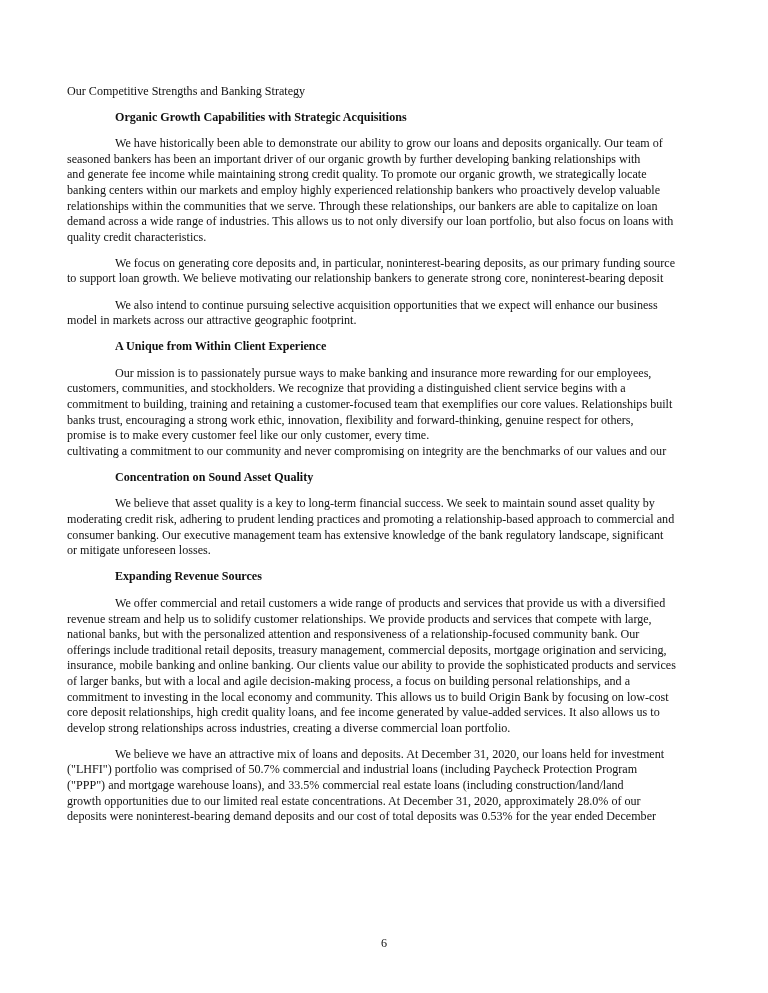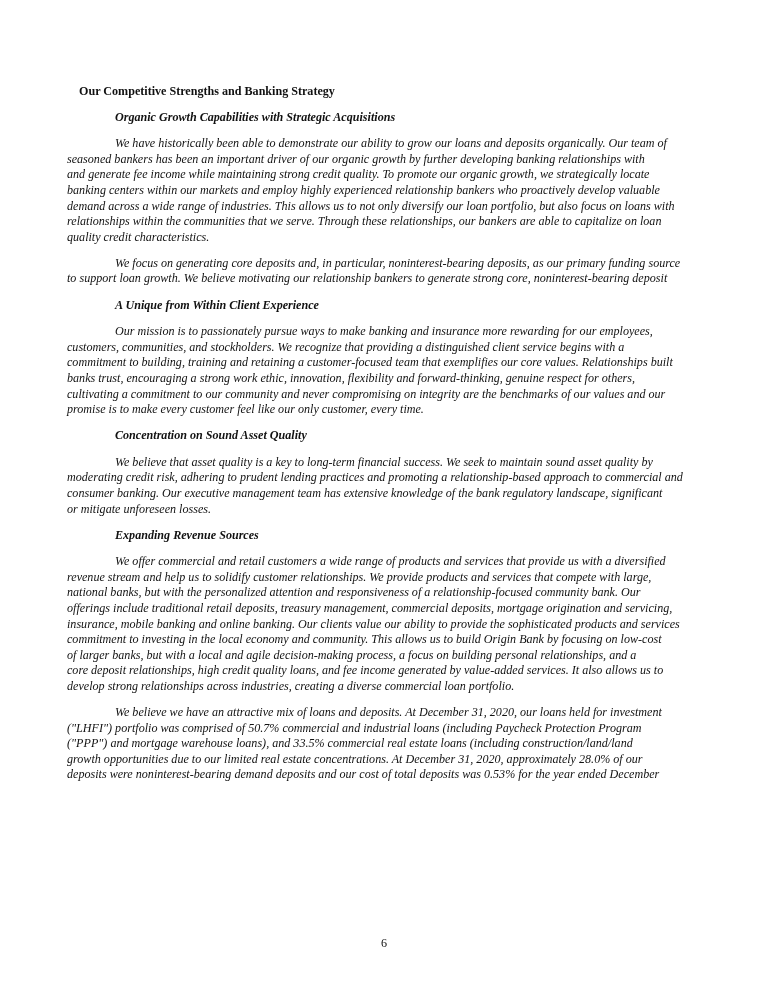--- a/index.html
+++ b/index.html
@@ -17,38 +17,36 @@
     }
     .page {
       position: absolute;
       left: 67px;
       top: 84px;
       width: 640px;
       font-size: 12.1px;
       line-height: 15.6px;
     }
     .section-title {
-      font-weight: bold;
-      margin: 0 0 10px 12px;
+      font-weight: normal;
+      margin: 0 0 10px 0;
       white-space: nowrap;
     }
     .subhead {
       font-weight: bold;
-      font-style: italic;
       margin: 0 0 11px 0;
       padding-left: 48px;
       white-space: nowrap;
     }
     .para {
       margin: 0 0 10.5px 0;
     }
     .para .line {
       display: block;
       white-space: nowrap;
-      font-style: italic;
     }
     .para .line.first {
       padding-left: 48px;
     }
     .page-number {
       position: absolute;
       left: 0;
       width: 768px;
       top: 936px;
       text-align: center;
@@ -62,56 +60,60 @@
 
 <div class="page">
   <div class="section-title">Our Competitive Strengths and Banking Strategy</div>
 
   <div class="subhead">Organic Growth Capabilities with Strategic Acquisitions</div>
   <div class="para">
     <span class="line first">We have historically been able to demonstrate our ability to grow our loans and deposits organically. Our team of</span>
     <span class="line">seasoned bankers has been an important driver of our organic growth by further developing banking relationships with</span>
     <span class="line">and generate fee income while maintaining strong credit quality. To promote our organic growth, we strategically locate</span>
     <span class="line">banking centers within our markets and employ highly experienced relationship bankers who proactively develop valuable</span>
+    <span class="line">relationships within the communities that we serve. Through these relationships, our bankers are able to capitalize on loan</span>
     <span class="line">demand across a wide range of industries. This allows us to not only diversify our loan portfolio, but also focus on loans with</span>
-    <span class="line">relationships within the communities that we serve. Through these relationships, our bankers are able to capitalize on loan</span>
     <span class="line">quality credit characteristics.</span>
   </div>
   <div class="para">
     <span class="line first">We focus on generating core deposits and, in particular, noninterest-bearing deposits, as our primary funding source</span>
     <span class="line">to support loan growth. We believe motivating our relationship bankers to generate strong core, noninterest-bearing deposit</span>
+  </div>
+  <div class="para">
+    <span class="line first">We also intend to continue pursuing selective acquisition opportunities that we expect will enhance our business</span>
+    <span class="line">model in markets across our attractive geographic footprint.</span>
   </div>
 
   <div class="subhead">A Unique from Within Client Experience</div>
   <div class="para">
     <span class="line first">Our mission is to passionately pursue ways to make banking and insurance more rewarding for our employees,</span>
     <span class="line">customers, communities, and stockholders. We recognize that providing a distinguished client service begins with a</span>
     <span class="line">commitment to building, training and retaining a customer-focused team that exemplifies our core values. Relationships built</span>
     <span class="line">banks trust, encouraging a strong work ethic, innovation, flexibility and forward-thinking, genuine respect for others,</span>
+    <span class="line">promise is to make every customer feel like our only customer, every time.</span>
     <span class="line">cultivating a commitment to our community and never compromising on integrity are the benchmarks of our values and our</span>
-    <span class="line">promise is to make every customer feel like our only customer, every time.</span>
   </div>
 
   <div class="subhead">Concentration on Sound Asset Quality</div>
   <div class="para">
     <span class="line first">We believe that asset quality is a key to long-term financial success. We seek to maintain sound asset quality by</span>
     <span class="line">moderating credit risk, adhering to prudent lending practices and promoting a relationship-based approach to commercial and</span>
     <span class="line">consumer banking. Our executive management team has extensive knowledge of the bank regulatory landscape, significant</span>
     <span class="line">or mitigate unforeseen losses.</span>
   </div>
 
   <div class="subhead">Expanding Revenue Sources</div>
   <div class="para">
     <span class="line first">We offer commercial and retail customers a wide range of products and services that provide us with a diversified</span>
     <span class="line">revenue stream and help us to solidify customer relationships. We provide products and services that compete with large,</span>
     <span class="line">national banks, but with the personalized attention and responsiveness of a relationship-focused community bank. Our</span>
     <span class="line">offerings include traditional retail deposits, treasury management, commercial deposits, mortgage origination and servicing,</span>
     <span class="line">insurance, mobile banking and online banking. Our clients value our ability to provide the sophisticated products and services</span>
+    <span class="line">of larger banks, but with a local and agile decision-making process, a focus on building personal relationships, and a</span>
     <span class="line">commitment to investing in the local economy and community. This allows us to build Origin Bank by focusing on low-cost</span>
-    <span class="line">of larger banks, but with a local and agile decision-making process, a focus on building personal relationships, and a</span>
     <span class="line">core deposit relationships, high credit quality loans, and fee income generated by value-added services. It also allows us to</span>
     <span class="line">develop strong relationships across industries, creating a diverse commercial loan portfolio.</span>
   </div>
   <div class="para">
     <span class="line first">We believe we have an attractive mix of loans and deposits. At December 31, 2020, our loans held for investment</span>
     <span class="line">("LHFI") portfolio was comprised of 50.7% commercial and industrial loans (including Paycheck Protection Program</span>
     <span class="line">("PPP") and mortgage warehouse loans), and 33.5% commercial real estate loans (including construction/land/land</span>
     <span class="line">growth opportunities due to our limited real estate concentrations. At December 31, 2020, approximately 28.0% of our</span>
     <span class="line">deposits were noninterest-bearing demand deposits and our cost of total deposits was  0.53% for the year ended December</span>
   </div>

